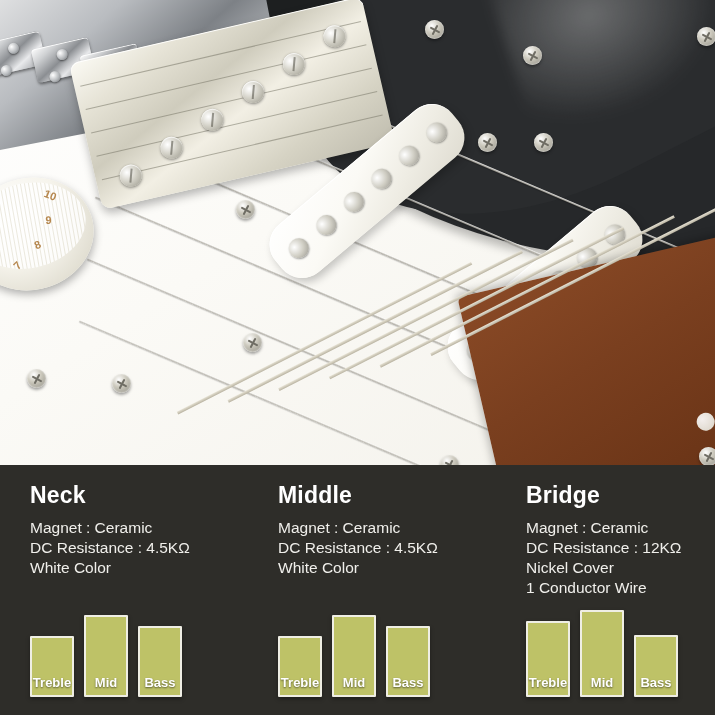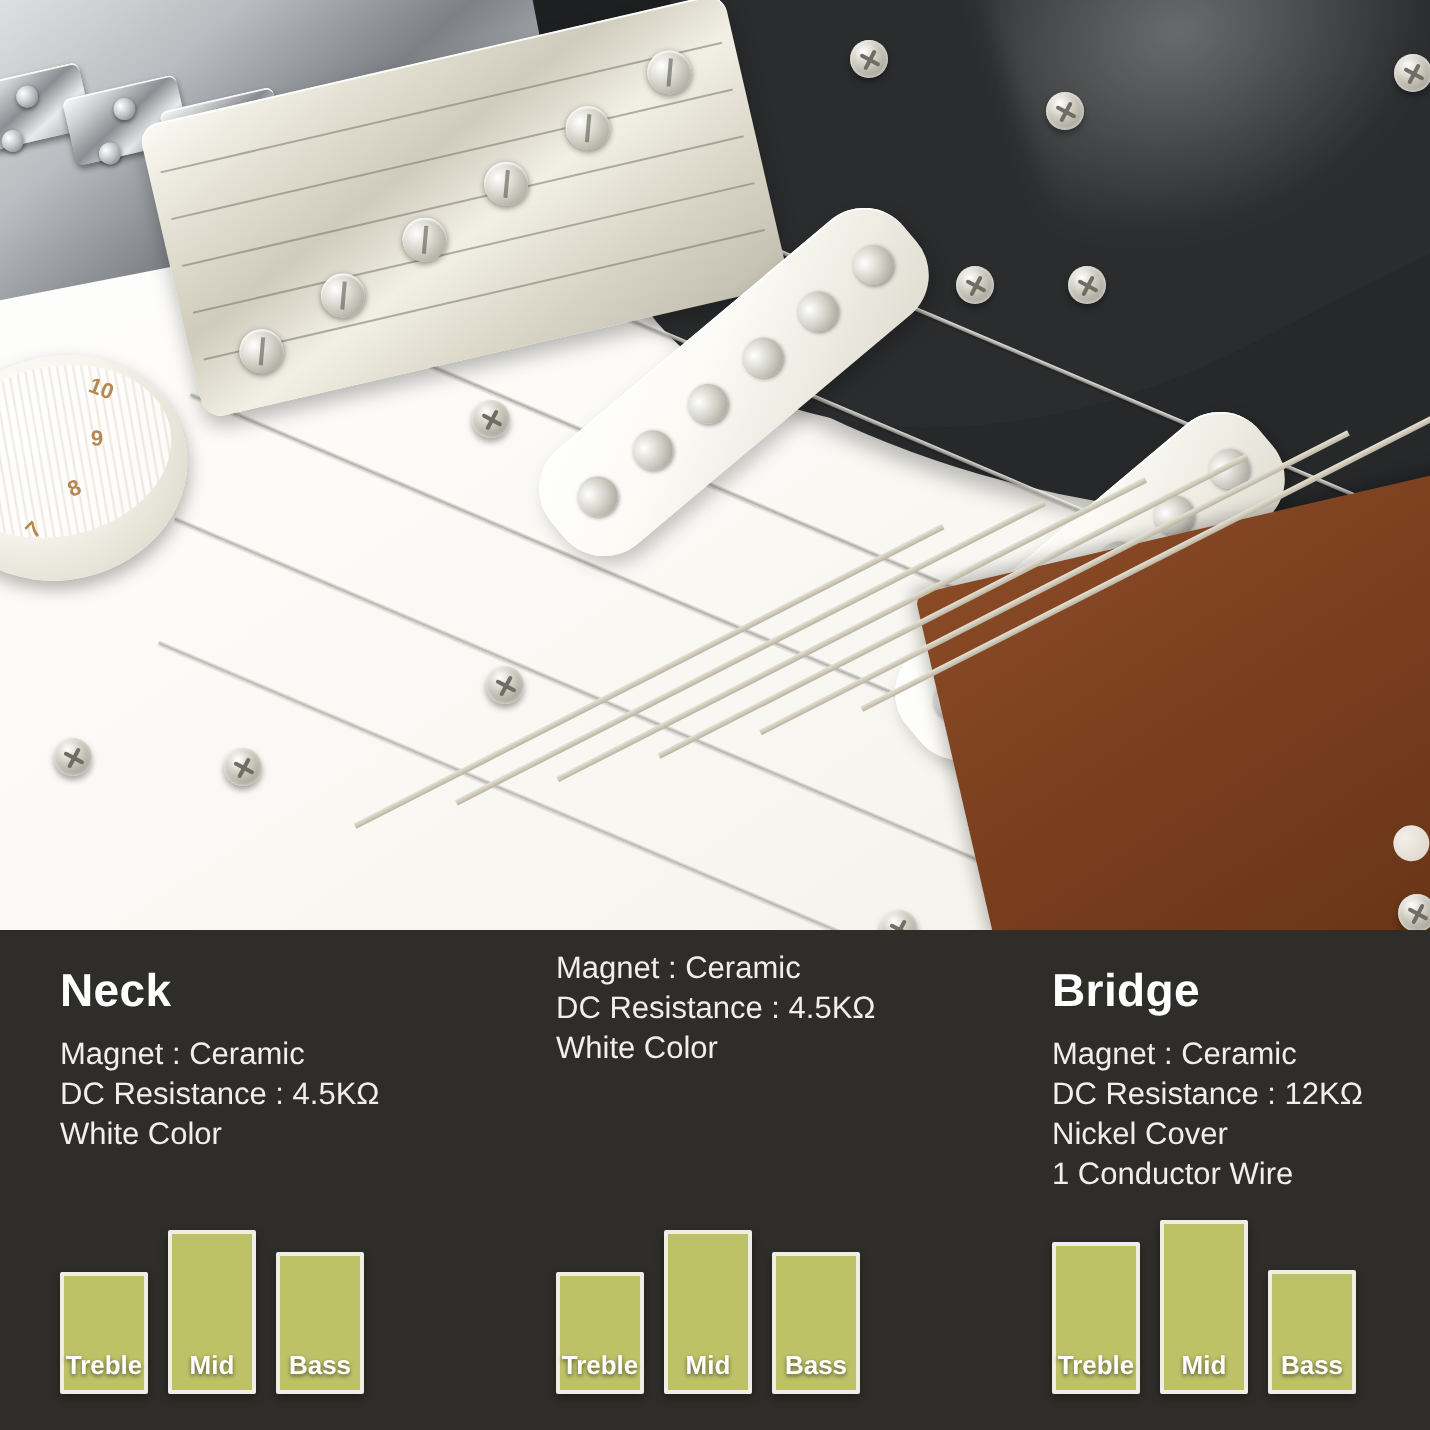--- a/index.html
+++ b/index.html
@@ -259,20 +259,21 @@
         <div class="bar" style="height: 82px; background: rgb(190, 194, 103); border-color: rgb(239, 238, 228);">
           <span class="bar-label">Mid</span>
         </div>
         <div class="bar" style="height: 71px; background: rgb(190, 194, 103); border-color: rgb(239, 238, 228);">
           <span class="bar-label">Bass</span>
         </div>
       </div>
     </div>
 
     <div class="col" style="left:278px;width:225px;">
+      <div class="col-title" style="margin-top:18px;">Middle</div>
       <div style="margin-top:10px;">
         <div class="spec">Magnet : Ceramic</div>
         <div class="spec">DC Resistance : 4.5KΩ</div>
         <div class="spec">White Color</div>
       </div>
       <div class="bars">
         <div class="bar" style="height: 61px; background: rgb(190, 194, 103); border-color: rgb(239, 238, 228);">
           <span class="bar-label">Treble</span>
         </div>
         <div class="bar" style="height: 82px; background: rgb(190, 194, 103); border-color: rgb(239, 238, 228);">

